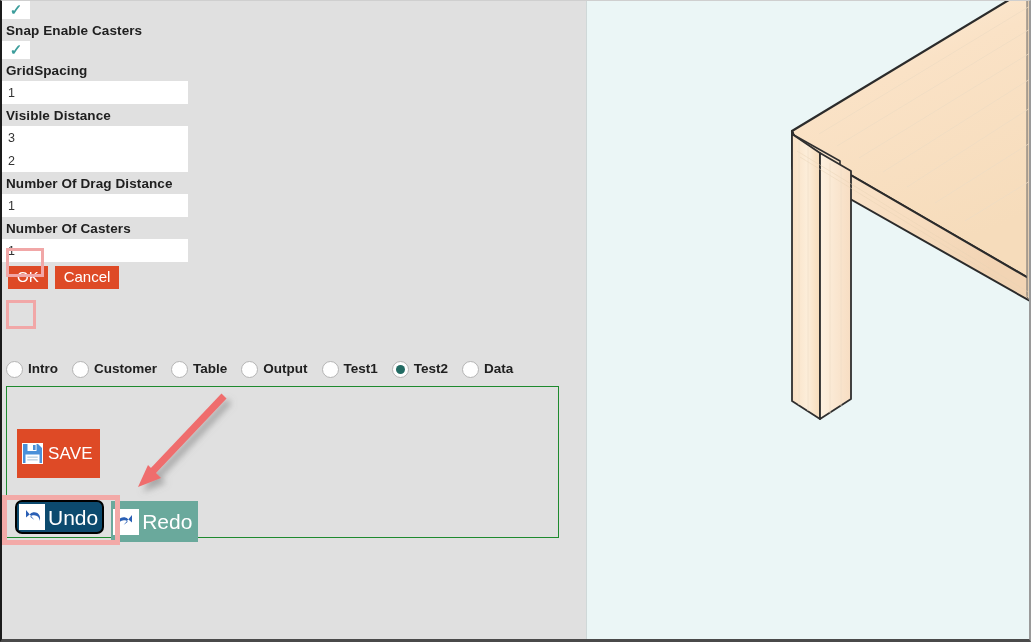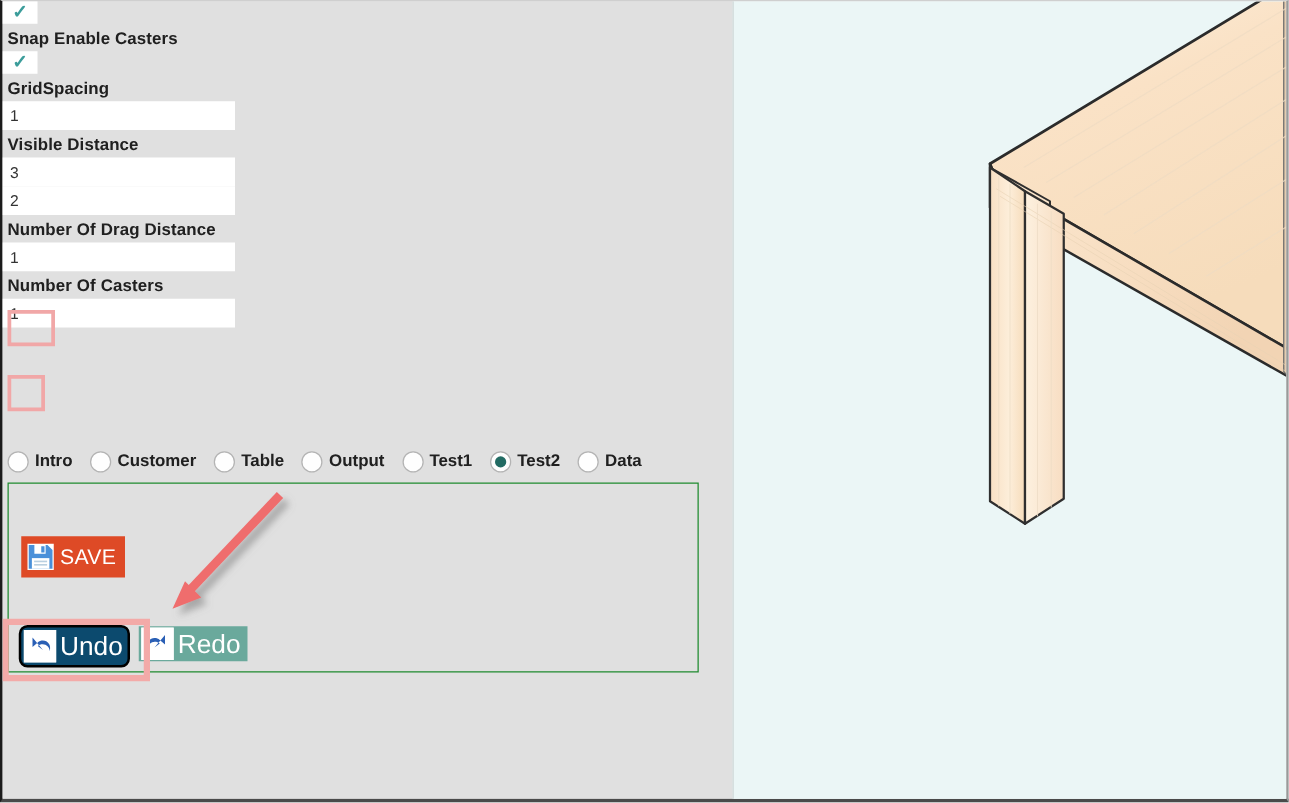--- a/index.html
+++ b/index.html
@@ -113,21 +113,21 @@
     position: absolute;
     left: 4px; top: 385px;
     width: 553px; height: 152px;
     border: 1px solid #1e8a2e;
     background: #e0e0e0;
   }
 
   #save-button {
     position: absolute;
     left: 10px; top: 42px;
-    height: 33px;
+    height: 49px;
     background: #de4a26;
     display: flex; align-items: center;
     padding: 0 7px 0 4px;
     cursor: pointer;
   }
   .floppy {
     width: 23px; height: 23px;
     position: relative; flex: 0 0 auto;
     margin-right: 4px;
   }
@@ -148,21 +148,21 @@
     border-radius: 7px;
     height: 34px;
     padding: 0 4px 0 2px;
     cursor: pointer;
     position: relative;
     z-index: 3;
   }
   #redo-button {
     display: flex; align-items: center;
     background: #6aa99c;
-    height: 28px;
+    height: 41px;
     padding: 0 6px 0 2px;
     margin-left: 7px;
     margin-top: 1px;
     cursor: pointer;
   }
   .ur-icon {
     width: 26px; height: 26px;
     background: #ffffff;
     flex: 0 0 auto;
     position: relative;
@@ -231,20 +231,24 @@
       <input class="text-input" type="text" value="3" style="">
 
       <input class="text-input" type="text" value="2" style="">
 
       <div class="field-label">Number Of Drag Distance</div>
       <input class="text-input" type="text" value="1" style="">
 
       <div class="field-label">Number Of Casters</div>
       <input class="text-input" type="text" value="1" style="">
 
+      <div class="btn-row">
+        <button class="flat-btn">OK</button>
+        <button class="flat-btn">Cancel</button>
+      </div>
     </div>
 
     <div class="hl-box" style="left:4px; top:247px; width:38px; height:29px;"></div>
     <div class="hl-box" style="left:4px; top:299px; width:30px; height:29px;"></div>
 
     <div id="radio-row">
       <label class="radio-item">
         <span class="radio-dot"></span>
         <span class="radio-label">Intro</span>
       </label>

